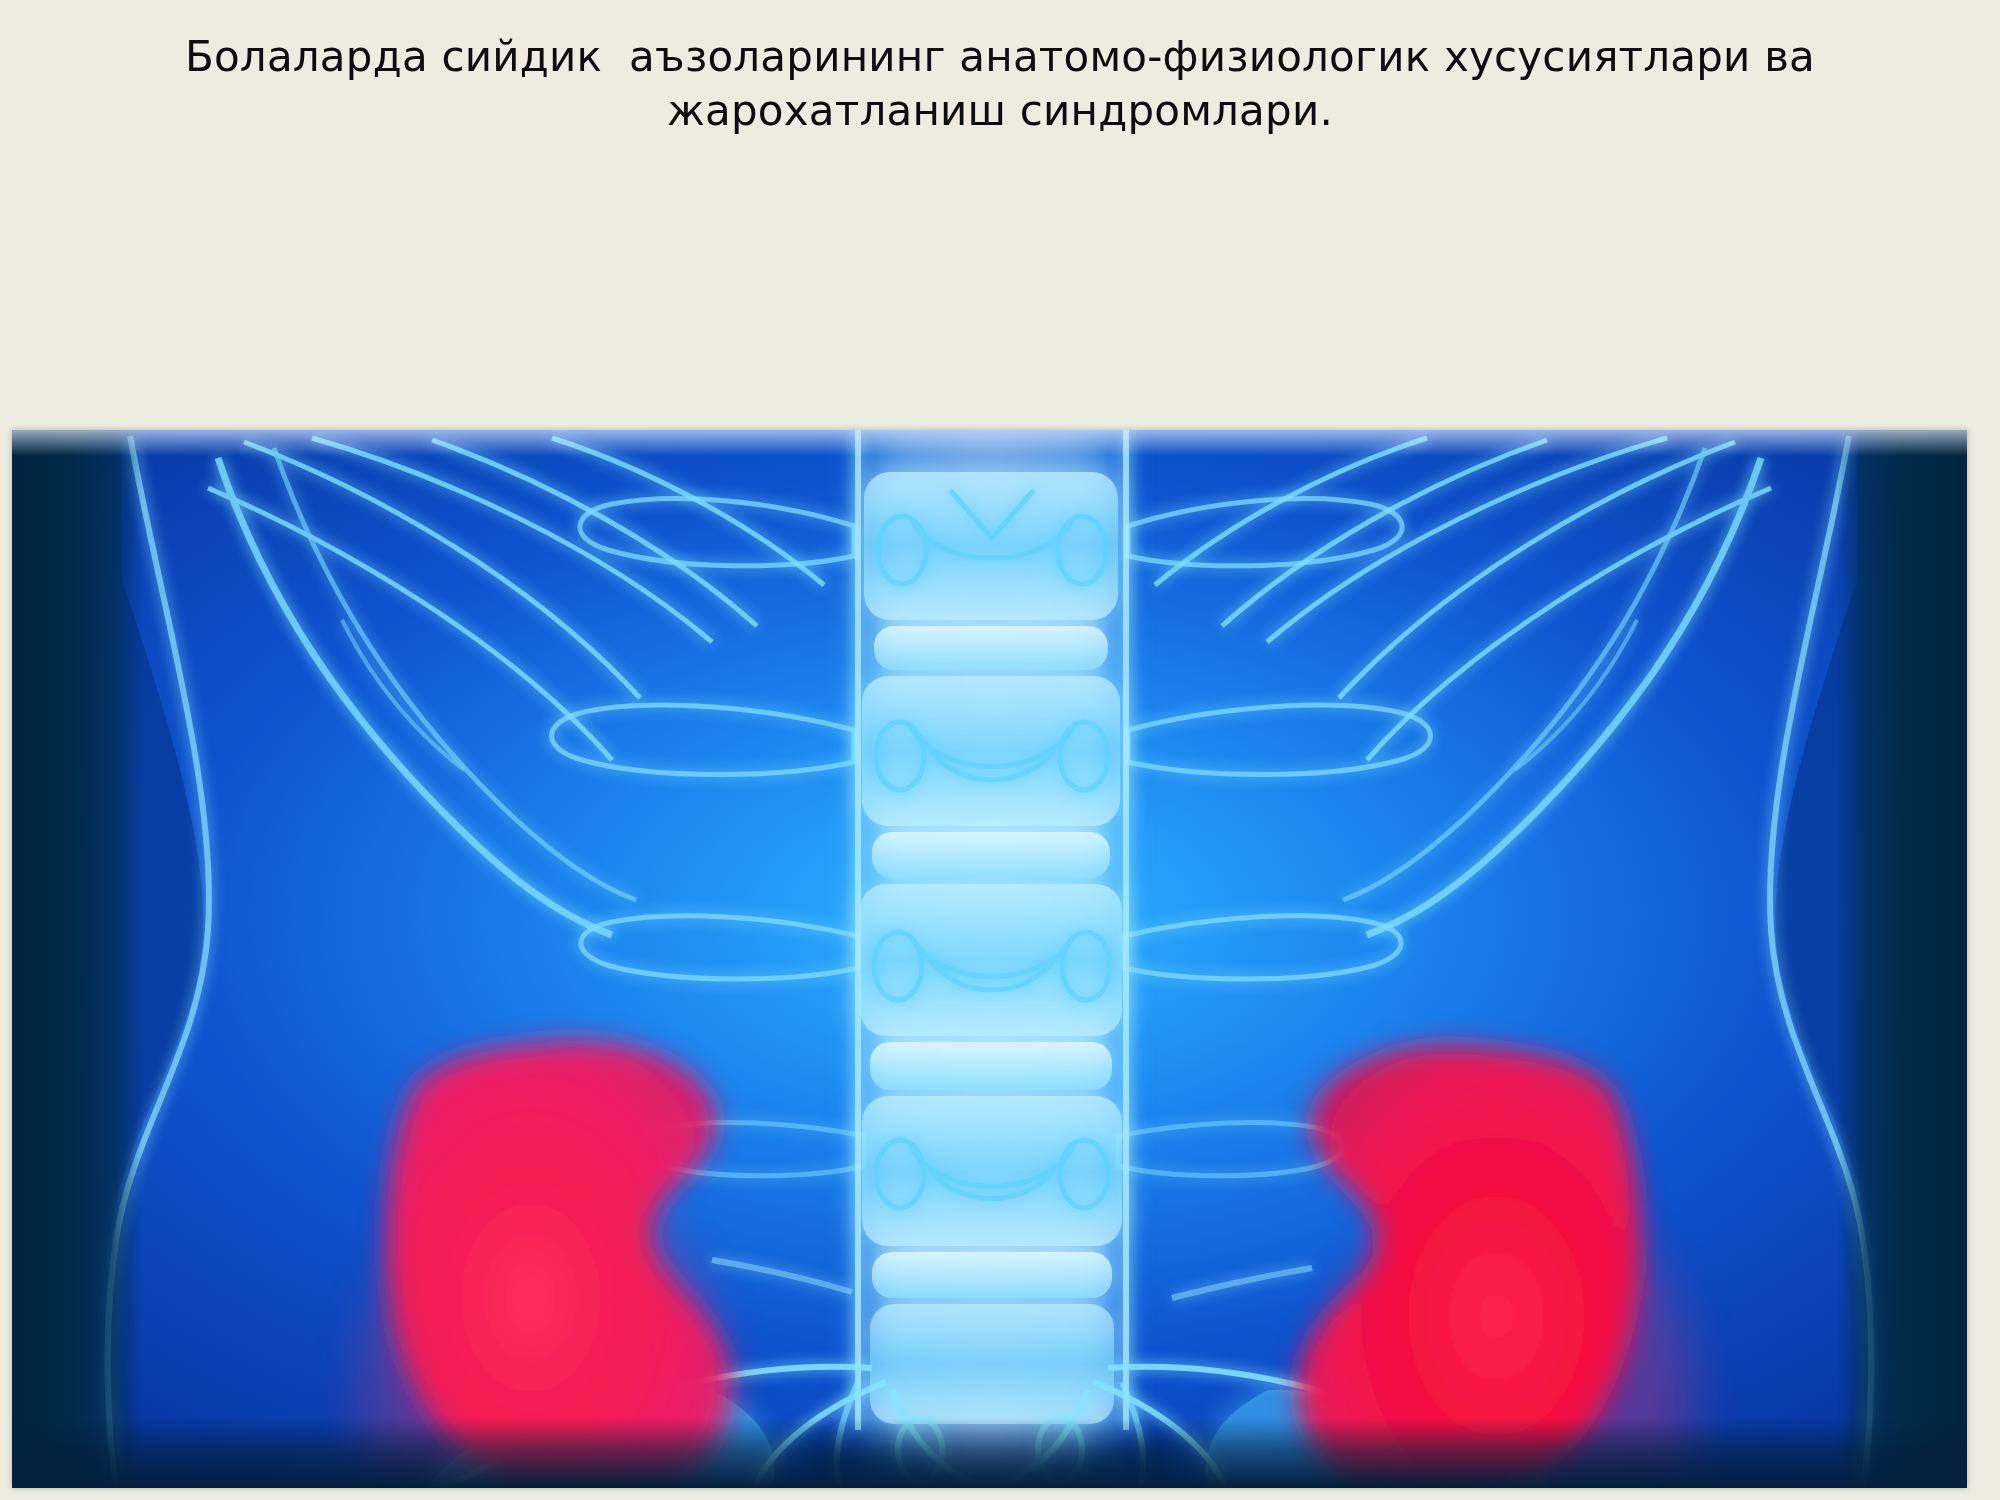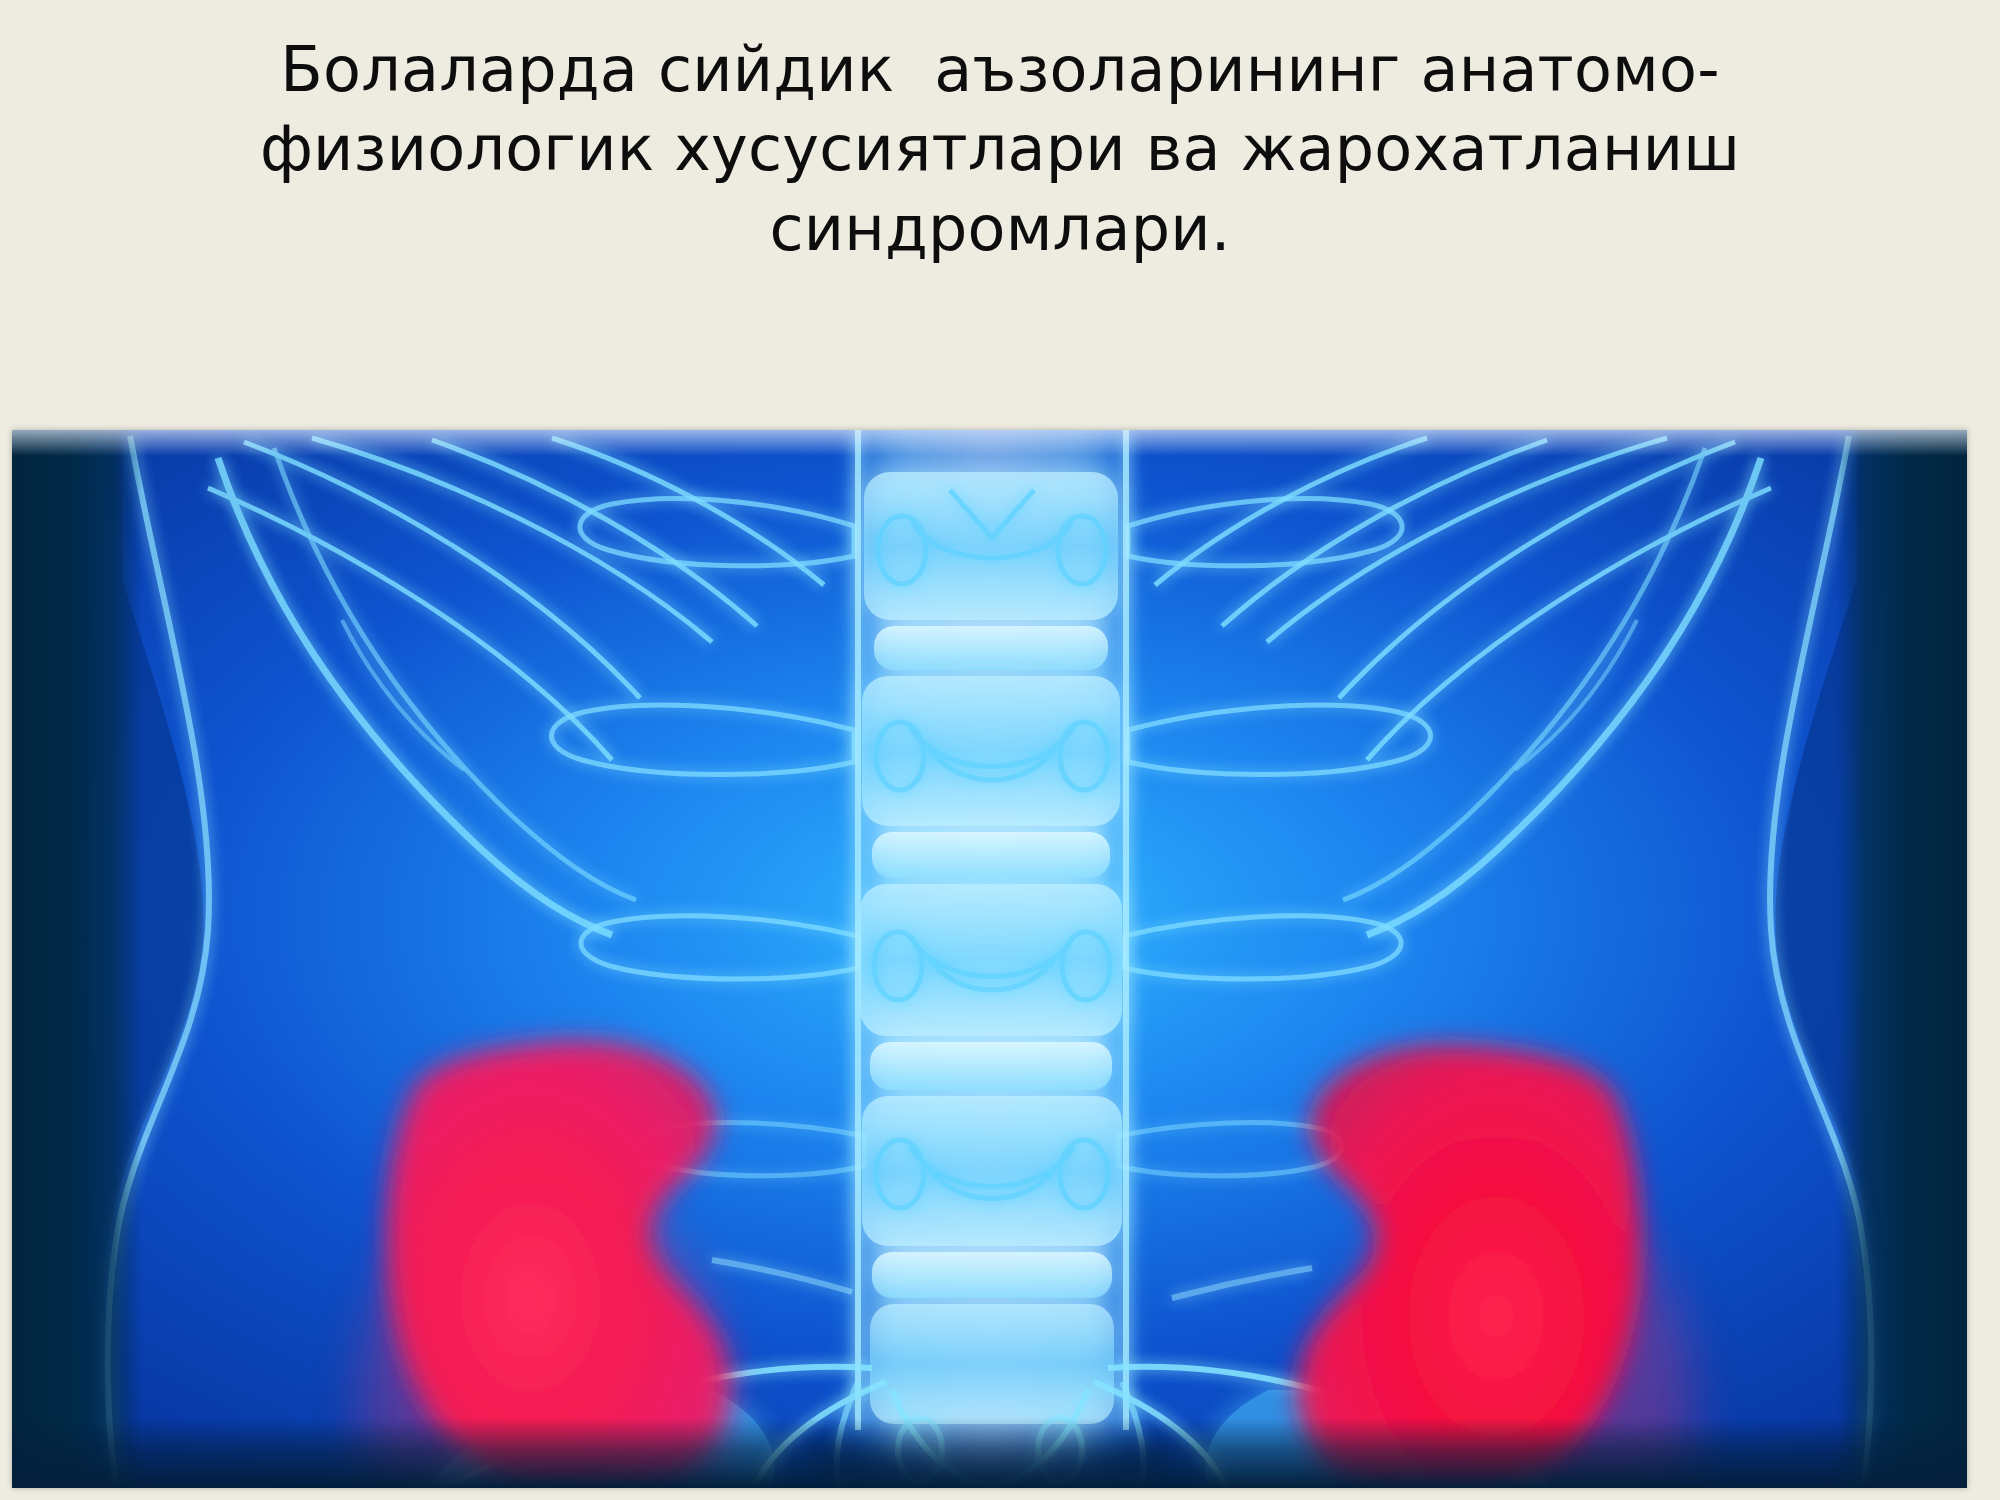--- a/index.html
+++ b/index.html
@@ -23,21 +23,21 @@
   
   #title-block {
     position: absolute;
     left: 120px;
     top: 30px;
     width: 1760px;
     text-align: center;
   }
   #slide-title {
     font-family: "DejaVu Sans", "Liberation Sans", sans-serif;
-    font-size: 62px;
+    font-size: 42px;
     line-height: 1.28;
     font-weight: 400;
     color: #0d0d0d;
     letter-spacing: 0.2px;
     white-space: pre-wrap;
   }
 
   
   #xray-figure {
     position: absolute;

